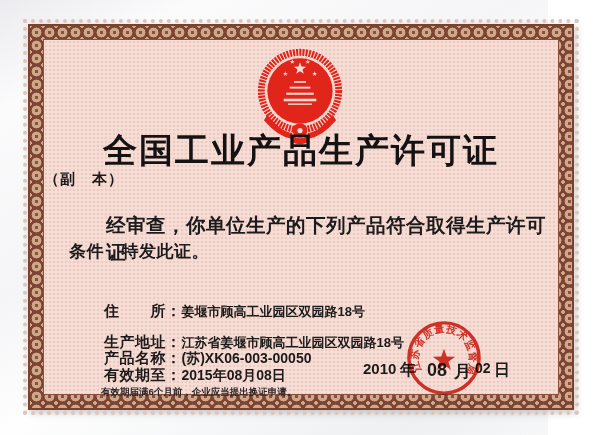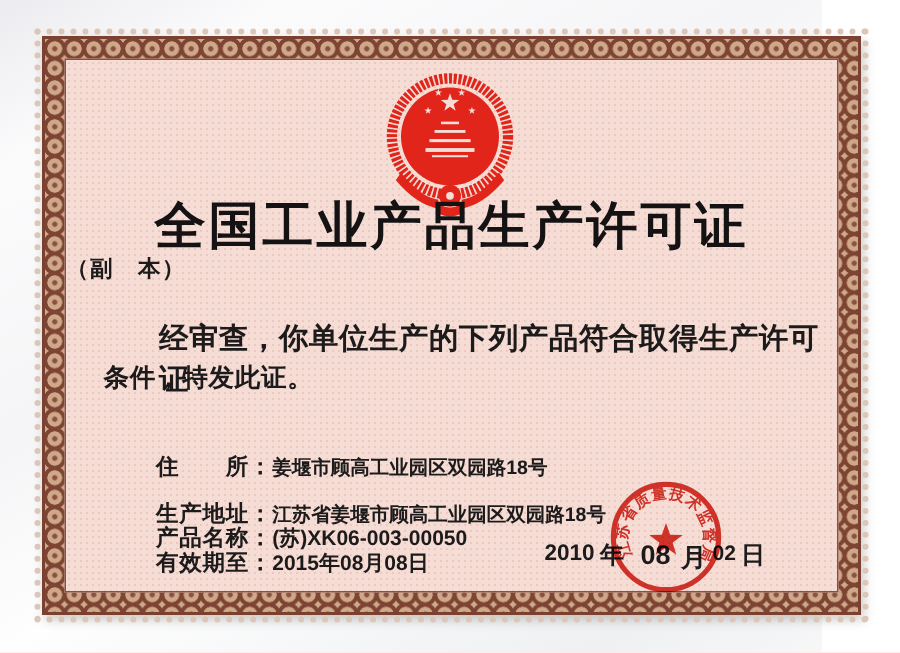--- a/index.html
+++ b/index.html
@@ -120,20 +120,21 @@
       <div class="row r2">
         <span class="lbl">生产地址：</span><span class="val">江苏省姜堰市顾高工业园区双园路18号</span>
       </div>
       <div class="row r3">
         <span class="lbl">产品名称：</span><span class="val">(苏)XK06-003-00050</span>
       </div>
       <div class="row r4">
         <span class="lbl">有效期至：</span><span class="val">2015年08月08日</span>
       </div>
 
+      <div class="note">有效期届满6个月前，企业应当提出换证申请。</div>
 
       <div class="issue-date">
         <span class="d-year">2010</span>
         <span class="d-yu">年</span>
         <span class="d-month">08</span>
         <span class="d-mu">月</span>
         <span class="d-day">02</span>
         <span class="d-du">日</span>
       </div>
 

